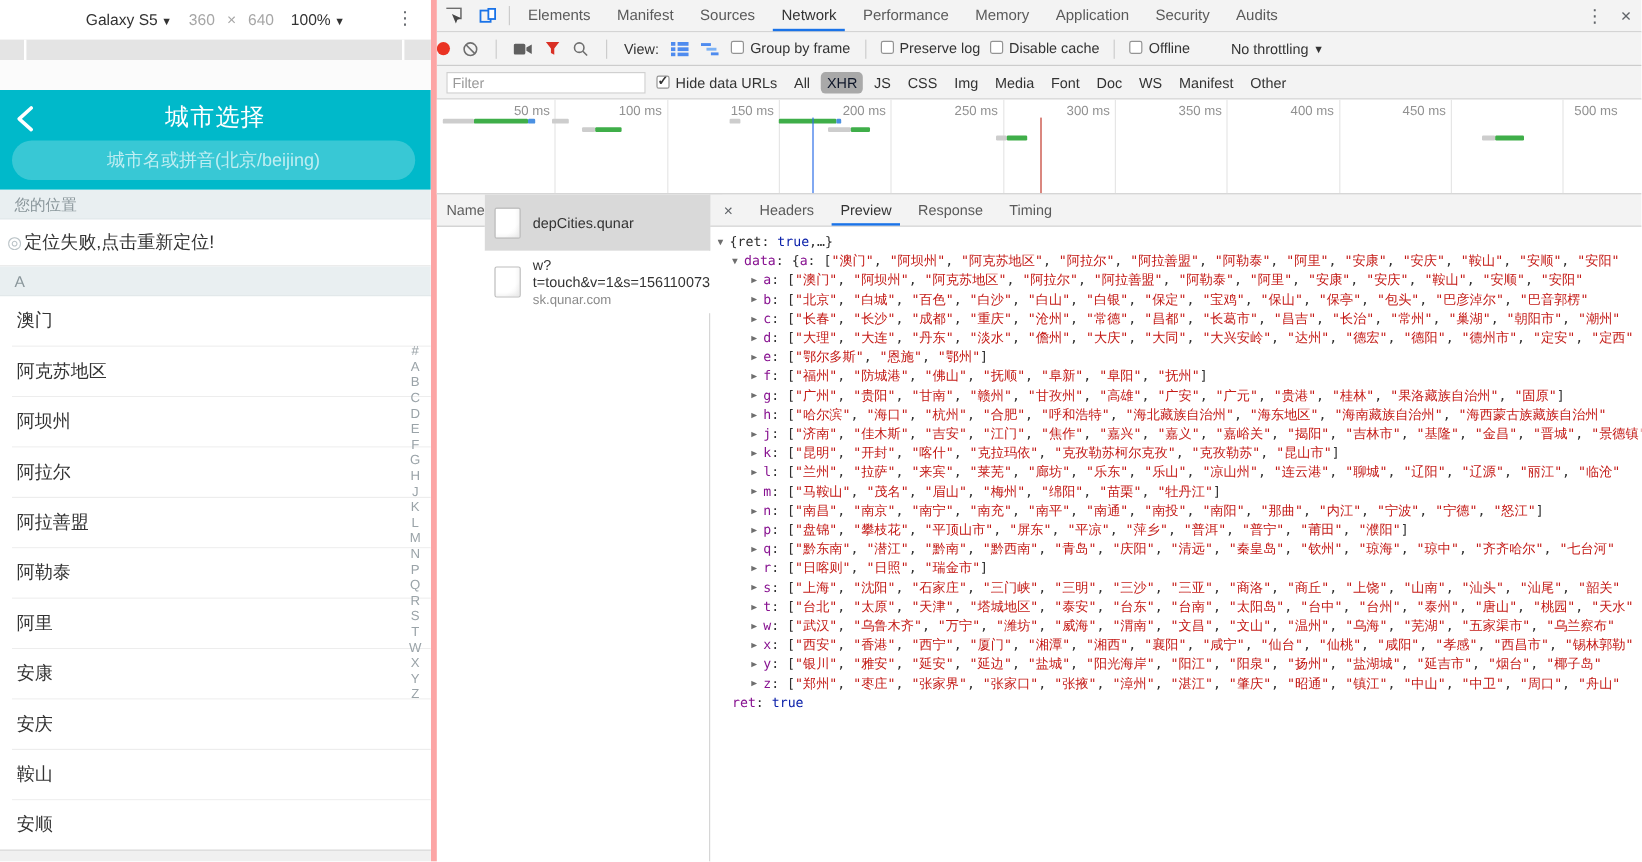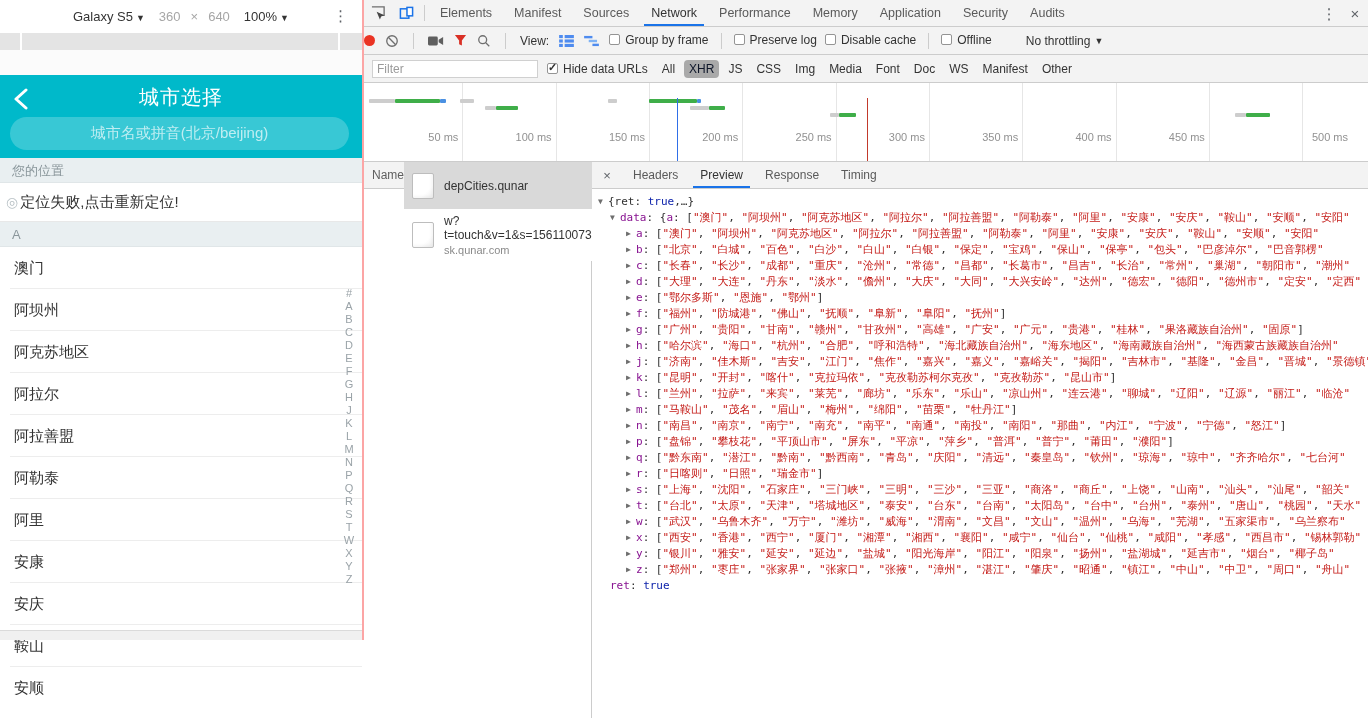--- a/index.html
+++ b/index.html
@@ -1,21 +1,21 @@
 <!DOCTYPE html>
 <html><head>
 <meta charset="utf-8">
 <style>
   * { margin:0; padding:0; box-sizing:border-box; }
   html,body { width:1368px; height:718px; overflow:hidden; }
   body { font-family:"Liberation Sans", sans-serif; font-size:12px; color:#333; background:#fff; }
   #app { position:relative; width:1368px; height:718px; display:flex; }
 
   
-  .left-pane { position:relative; width:364px; height:640px; background:#fff; border-right:2px solid #fca5a5; flex:none; }
+  .left-pane { position:relative; width:364px; height:718px; background:#fff; border-right:5px solid #fca5a5; flex:none; }
   .dev-toolbar { height:33px; display:flex; align-items:center; justify-content:center; gap:14px; background:#fff; position:relative; }
   .dev-toolbar .dev-name { color:#333; font-size:13px; }
   .dev-toolbar .caret { font-size:9px; color:#333; margin-left:3px; }
   .dev-dims { color:#a6a6a6; font-size:13px; display:flex; gap:10px; align-items:center; }
   .dev-zoom { color:#333; font-size:13px; }
   .kebab { color:#5f6368; font-size:15px; letter-spacing:0; line-height:1; }
   .dev-toolbar .kebab { position:absolute; right:14px; top:8px; }
   .device-strip { position:relative; height:17px; background:#e4e4e4; }
   .device-strip .sep1,.device-strip .sep2 { position:absolute; top:0; width:2px; height:17px; background:#fff; }
   .device-strip .sep1 { left:20px; } .device-strip .sep2 { right:22px; }
@@ -59,21 +59,21 @@
   .throttle .caret { font-size:9px; color:#333; }
 
   .dt-filterbar { height:28px; flex:none; background:#f3f3f3; border-bottom:1px solid #ccc; display:flex; align-items:center; padding-left:8px; gap:9px; }
   .filter-input { width:166px; height:18px; border:1px solid #d0d0d0; background:#fff; font-size:12px; padding:0 4px; color:#333; font-family:"Liberation Sans",sans-serif; }
   .filter-input::placeholder { color:#9a9a9a; }
   .ftype { color:#333; font-size:12px; padding:2px 5px; border-radius:4px; }
   .ftype.active { background:#a9a9a9; color:#0f172a; }
 
   .dt-overview { position:relative; height:79px; flex:none; background:#fff; border-bottom:1px solid #ccc; overflow:hidden; }
   .gridline { position:absolute; top:0; bottom:0; width:1px; background:#e6e6e6; }
-  .ticklabel { position:absolute; top:4px; width:70px; text-align:right; color:#919191; font-size:11px;margin-top:44px; }
+  .ticklabel { position:absolute; top:4px; width:70px; text-align:right; color:#919191; font-size:11px; }
   .ovbar { position:absolute; height:4px; border-radius:1px; }
   .evline { position:absolute; top:15px; bottom:0; width:1px; }
 
   .dt-content { flex:1; display:flex; min-height:0; }
   .req-list { width:228px; flex:none; border-right:1px solid #ccc; display:flex; flex-direction:row; background:#fff; }
   .req-header { height:27px; flex:none; background:#f3f3f3; border-bottom:1px solid #ccc; line-height:27px; padding-left:8px; color:#5f5f5f; font-size:12px; }
   .req-row { display:flex; align-items:center; padding-left:8px; gap:10px; }
   .req-row.sel { background:#d9d9d9; height:47px; }
   .req-row.plain { height:52px; background:#fff; }
   .doc-icon { width:22px; height:26px; background:linear-gradient(135deg,#fff 70%,#f0f0f0 100%); border:1px solid #bdbdbd; border-radius:2px; flex:none; box-shadow:inset -2px -2px 3px rgba(0,0,0,0.04); }
@@ -133,22 +133,22 @@
         </div>
       </div>
       <div class="m-section">您的位置</div>
       <div class="m-loc-row">
         <span class="loc-icon">◎</span>
         <span class="loc-text">定位失败,点击重新定位!</span>
       </div>
       <div class="m-section">A</div>
       <ul class="m-city-list" id="cityList">
           <li>澳门</li>
+          <li>阿克苏地区</li>
           <li>阿坝州</li>
-          <li>阿克苏地区</li>
           <li>阿拉尔</li>
           <li>阿拉善盟</li>
           <li>阿勒泰</li>
           <li>阿里</li>
           <li>安康</li>
           <li>安庆</li>
           <li>鞍山</li>
           <li>安顺</li>
         </ul>
       <div class="m-index" id="alphaIndex">

